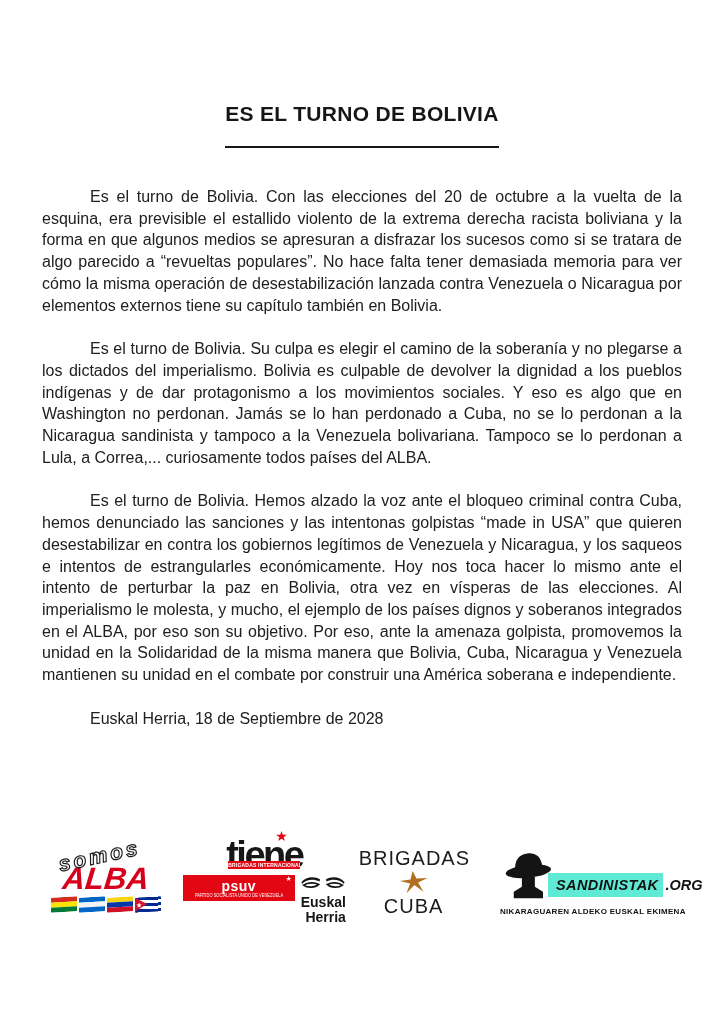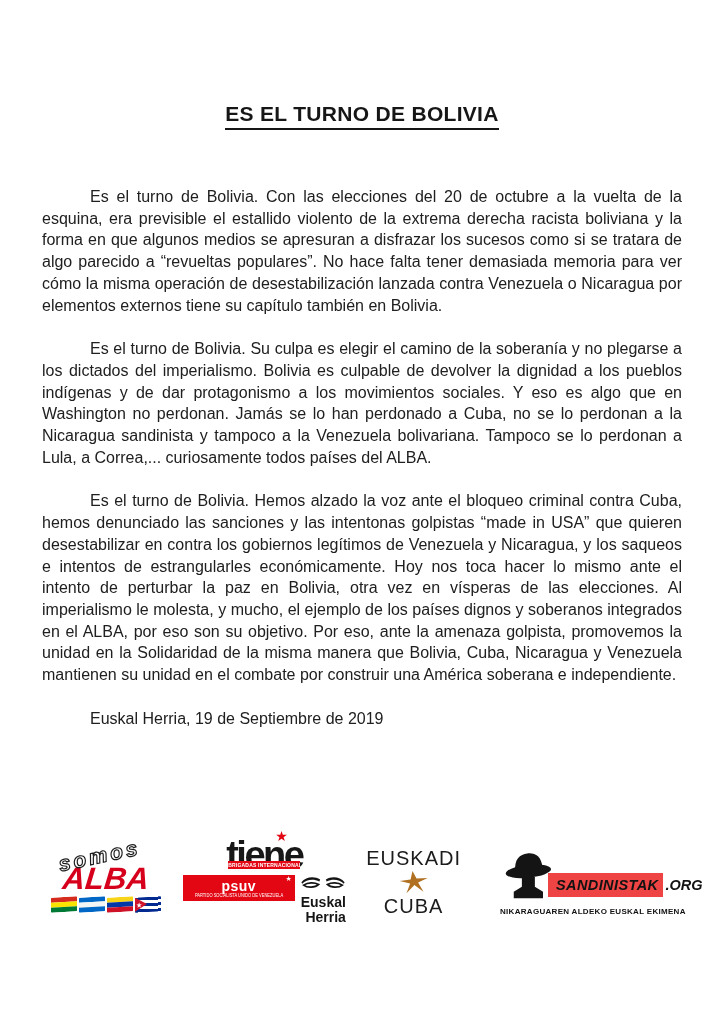--- a/index.html
+++ b/index.html
@@ -7,21 +7,21 @@
   .page {
     width:724px; height:1024px; position:relative; margin:0 auto;
     background:#ffffff; overflow:hidden;
     font-family:"Liberation Sans","DejaVu Sans",sans-serif;
     color:#202020;
   }
   
   .title-wrap { position:absolute; top:102px; left:0; width:100%; text-align:center; }
   .title {
     display:inline-block; font-size:21px; font-weight:700; letter-spacing:0.3px;
-    color:#161616; border-bottom:2.5px solid #161616; padding-bottom:2px;
+    color:#161616; border-bottom:2.5px solid #161616; padding-bottom:20px;
   }
   
   .body-text {
     position:absolute; top:186px; left:42px; width:640px;
     font-size:16px; line-height:21.7px; text-align:justify; hyphens:auto;
   }
   .body-text p { margin:0 0 22px 0; text-indent:48px; }
   .dateline { margin-top:12px !important; text-align:left; }
   
   .logo-row {
@@ -79,21 +79,21 @@
   
   .logo-ec { width:110px; text-align:center; color:#1c1c1c; }
   .ec-line { font-size:20px; letter-spacing:1px; font-weight:500; line-height:1.1; }
   .ec-star { display:block; margin:1px auto; }
   
   .logo-sk { width:182px; position:relative; }
   .sk-top { position:relative; height:58px; }
   .sandino { position:absolute; left:4px; top:2px; }
   .sk-band-row { position:absolute; left:48px; top:24px; display:flex; align-items:center; }
   .sk-band {
-    background:#ef4444; padding:4px 5px 4px 8px; color:#121212;
+    background:#5eead4; padding:4px 5px 4px 8px; color:#121212;
     font-weight:900; font-style:italic; font-size:14.5px; letter-spacing:0.4px; white-space:nowrap;
   }
   .sk-org { color:#121212; font-weight:900; font-style:italic; font-size:14.5px; margin-left:2px; }
   .sk-tagline {
     margin-top:0px; text-align:right; font-size:8px; font-weight:800;
     color:#121212; letter-spacing:0.3px; white-space:nowrap;
   }
 </style>
 </head>
 <body>
@@ -101,21 +101,21 @@
 <div class="page">
 
   <div class="title-wrap">
     <h1 class="title">ES EL TURNO DE BOLIVIA</h1>
   </div>
 
   <div class="body-text">
     <p>Es el turno de Bolivia. Con las elecciones del 20 de octubre a la vuelta de la esquina, era previsible el estallido violento de la extrema derecha racista boliviana y la forma en que algunos medios se apresuran a disfrazar los sucesos como si se tratara de algo parecido a “revueltas populares”. No hace falta tener demasiada memoria para ver cómo la misma operación de desestabilización lanzada contra Venezuela o Nicaragua por elementos externos tiene su capítulo también en Bolivia.</p>
     <p>Es el turno de Bolivia. Su culpa es elegir el camino de la soberanía y no plegarse a los dictados del imperialismo. Bolivia es culpable de devolver la dignidad a los pueblos indígenas y de dar protagonismo a los movimientos sociales. Y eso es algo que en Washington no perdonan. Jamás se lo han perdonado a Cuba, no se lo perdonan a la Nicaragua sandinista y tampoco a la Venezuela bolivariana. Tampoco se lo perdonan a Lula, a Correa,... curiosamente todos países del ALBA.</p>
     <p>Es el turno de Bolivia. Hemos alzado la voz ante el bloqueo criminal contra Cuba, hemos denunciado las sanciones y las intentonas golpistas “made in USA” que quieren desestabilizar en contra los gobiernos legítimos de Venezuela y Nicaragua, y los saqueos e intentos de estrangularles económicamente. Hoy nos toca hacer lo mismo ante el intento de perturbar la paz en Bolivia, otra vez en vísperas de las elecciones. Al imperialismo le molesta, y mucho, el ejemplo de los países dignos y soberanos integrados en el ALBA, por eso son su objetivo. Por eso, ante la amenaza golpista, promovemos la unidad en la Solidaridad de la misma manera que Bolivia, Cuba, Nicaragua y Venezuela mantienen su unidad en el combate por construir una América soberana e independiente.</p>
-    <p class="dateline">Euskal Herria, 19 de Septiembre de 2019</p>
+    <p class="dateline">Euskal Herria, 18 de Septiembre de 2028</p>
   </div>
 
   <div class="logo-row">
 
     <div class="logo-alba">
       <div class="alba-script">somos</div>
       <div class="alba-word">ALBA</div>
       <div class="alba-flags">
         <span class="flag flag-bolivia">
             <i></i>
@@ -157,21 +157,21 @@
             <path d="M5 14 C11 10 20 10 26 13 C21 18 10 18 5 14 Z" fill="none" stroke="#141414" stroke-width="2.4"></path>
             <path d="M36 6 C44 1 56 2 62 10 L61 12 C55 6 45 5 37 9 Z" fill="#141414"></path>
             <path d="M38 13 C44 10 53 10 59 14 C54 18 43 18 38 13 Z" fill="none" stroke="#141414" stroke-width="2.4"></path>
           </svg>
           <div class="region">Euskal Herria</div>
         </div>
       </div>
     </div>
 
     <div class="logo-ec">
-      <div class="ec-line">EUSKADI</div>
+      <div class="ec-line">BRIGADAS</div>
       <svg class="ec-star" width="30" height="24" viewBox="0 0 30 24">
         <path d="M15 1 L18 9 L29 10 L19 13 L23 23 L15 15 L6 22 L11 13 L1 9 L12 9 Z" fill="#b06f21" transform="rotate(-8 15 12)"></path>
       </svg>
       <div class="ec-line">CUBA</div>
     </div>
 
     <div class="logo-sk">
       <div class="sk-top">
         <svg class="sandino" width="52" height="52" viewBox="0 0 64 64">
           <ellipse cx="30" cy="25" rx="28" ry="8" fill="#141414" transform="rotate(-6 30 25)"></ellipse>

